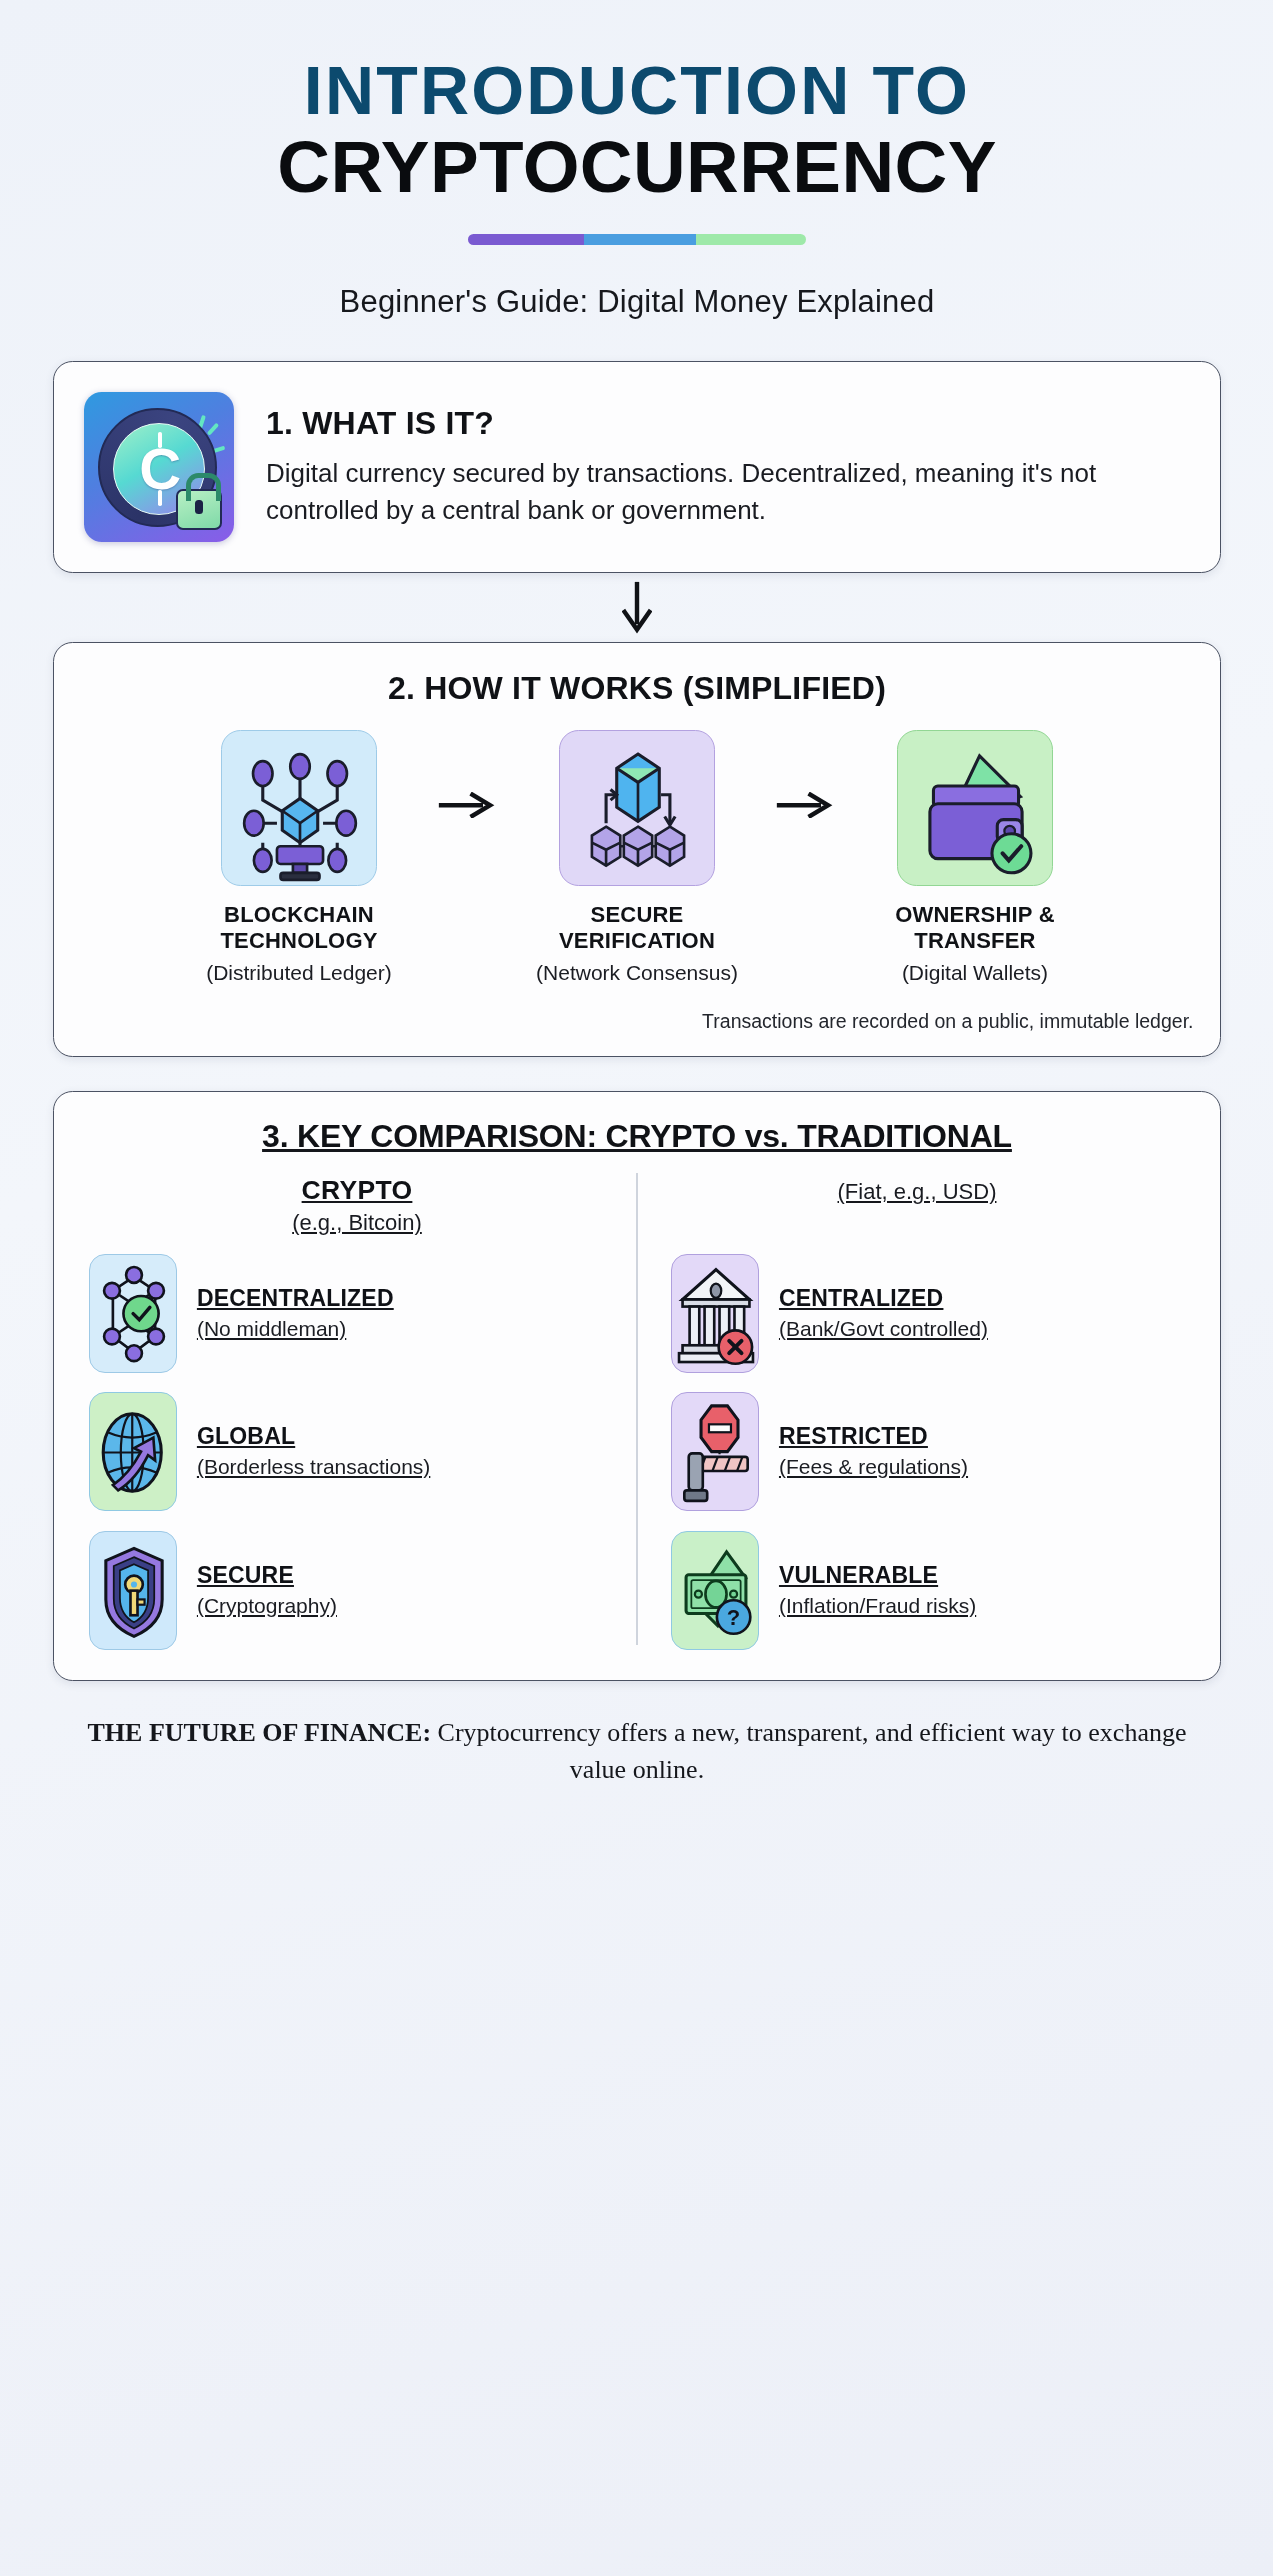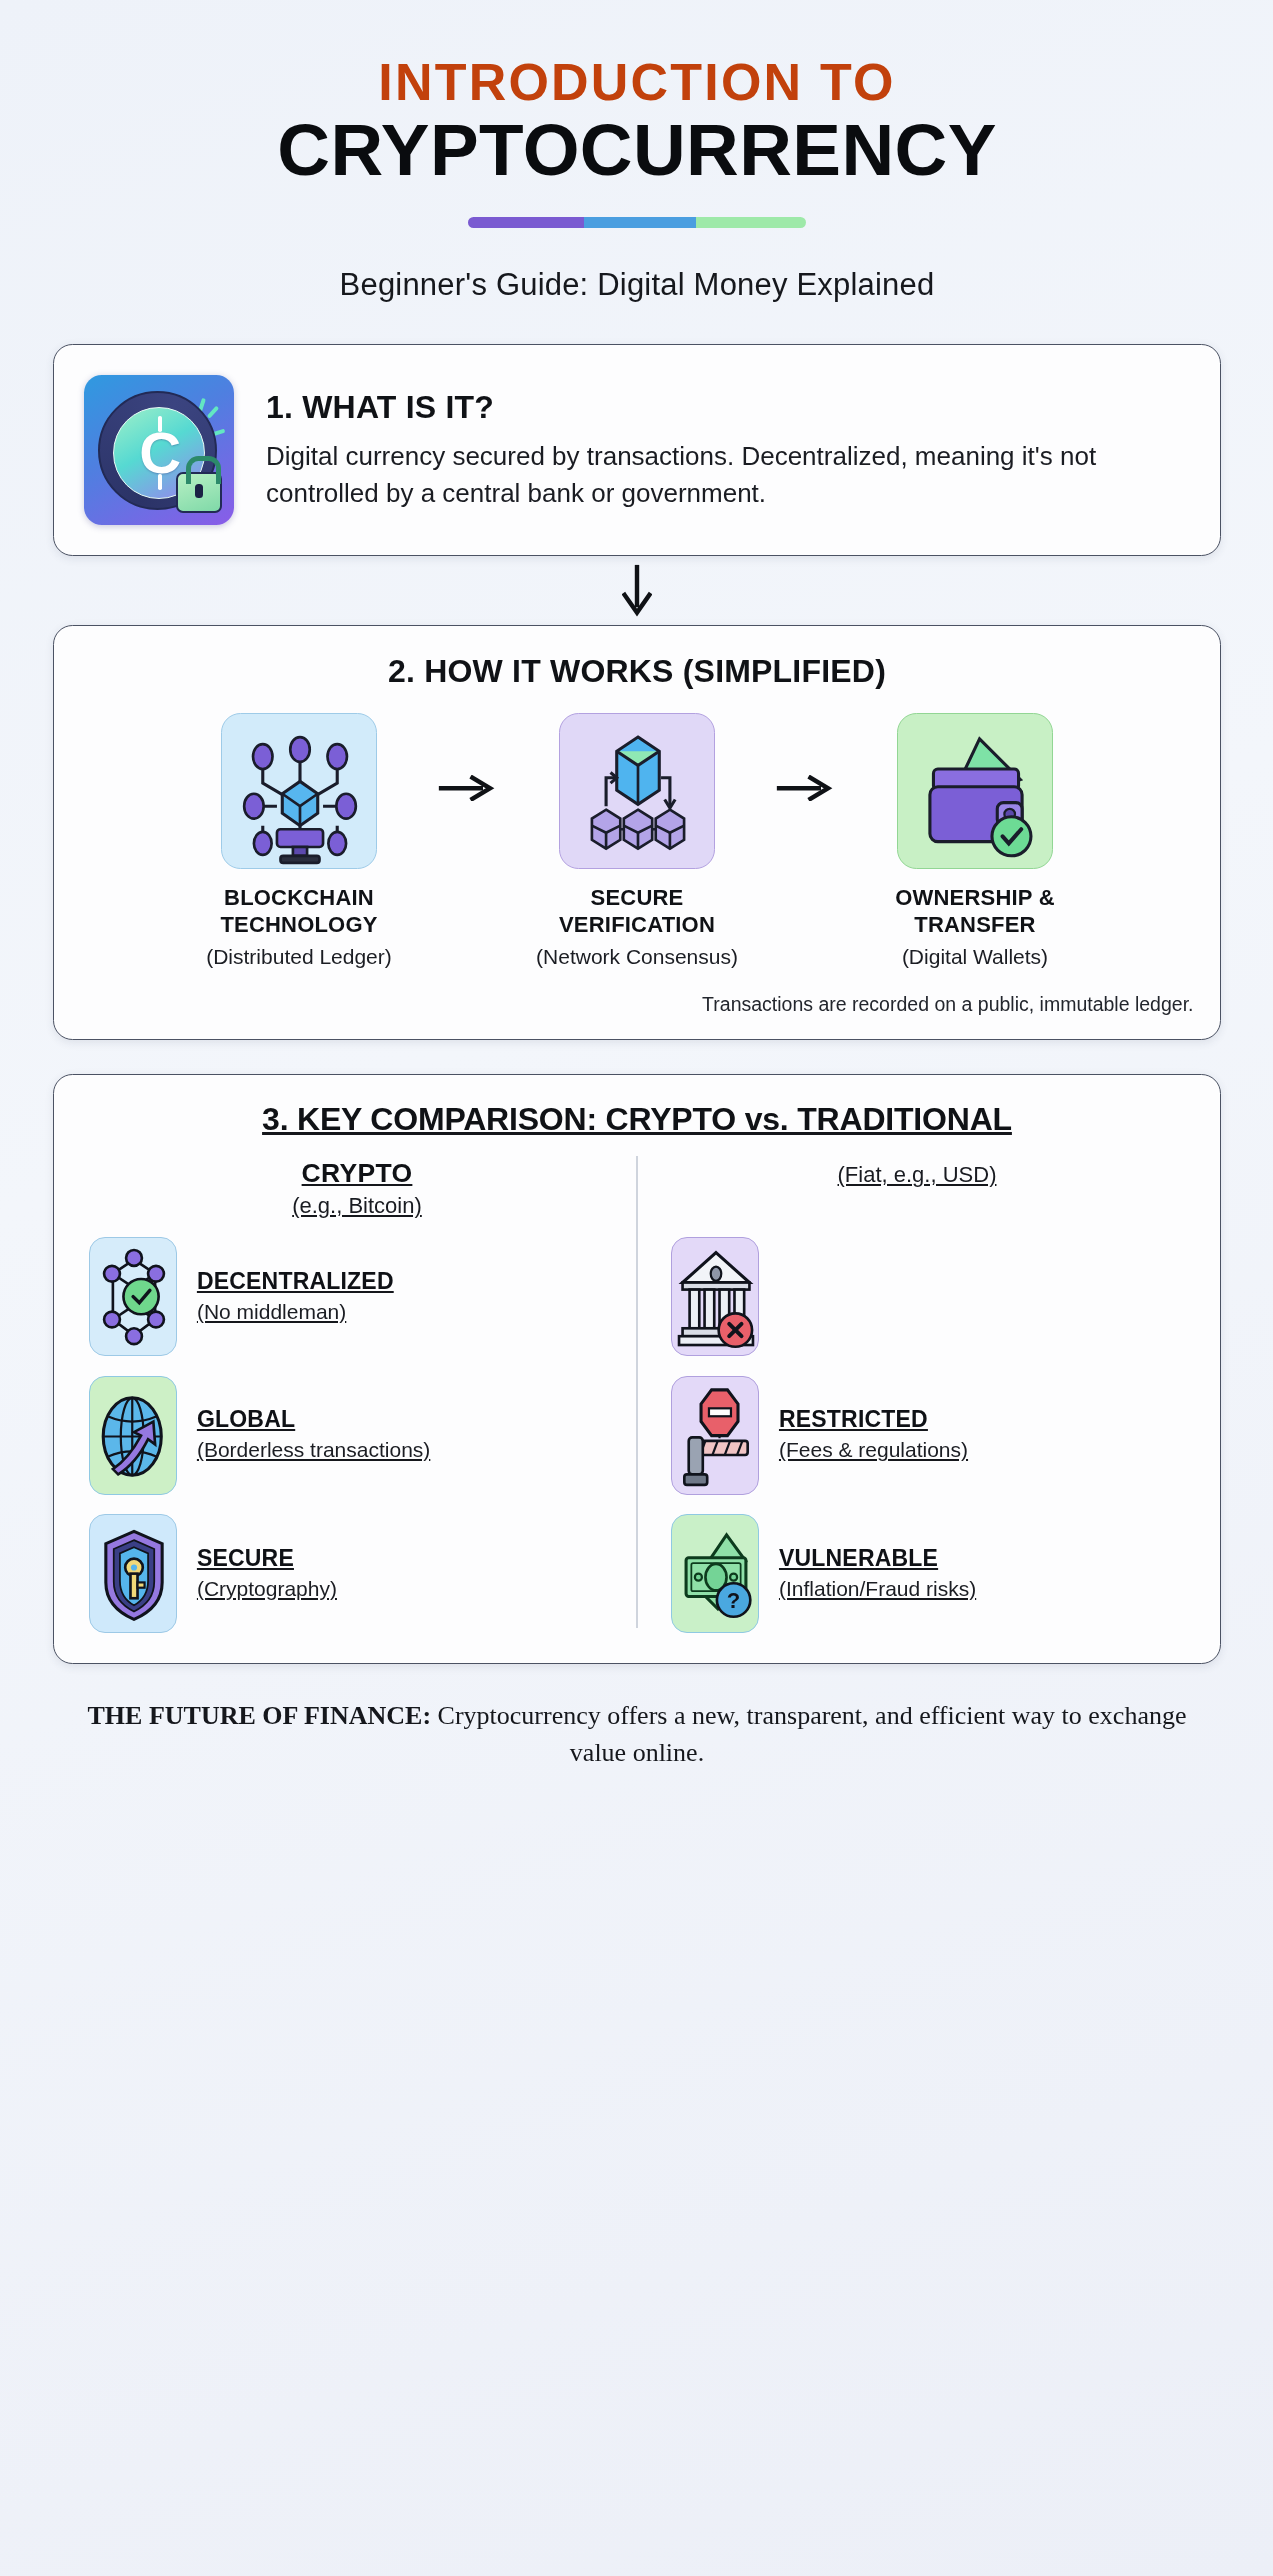--- a/index.html
+++ b/index.html
@@ -18,25 +18,25 @@
     height: 2576px;
     padding: 0 53px;
     display: flex;
     flex-direction: column;
   }
 
   
   .header { text-align: center; padding-top: 55px; }
 
   .title-line1 {
-    font-size: 52px;
+    font-size: 68px;
     font-weight: 700;
     letter-spacing: 2.2px;
     line-height: 1.05;
-    color: #c2410c;
+    color: #0c4a6e;
   }
   .title-line2 {
     font-size: 73px;
     font-weight: 700;
     letter-spacing: 0.4px;
     line-height: 1.08;
     color: #0a0c0f;
     margin-top: 1.8px;
   }
 
@@ -502,20 +502,24 @@
               </g>
               <rect x="12" y="102" width="76" height="9" fill="#d9dde6" stroke="#10131c" stroke-width="3"></rect>
               <rect x="8" y="111" width="84" height="10" fill="#eceff5" stroke="#10131c" stroke-width="3"></rect>
               <circle cx="72" cy="104" r="19" fill="#e8606a" stroke="#10131c" stroke-width="3"></circle>
               <g stroke="#10131c" stroke-width="4.5" stroke-linecap="round">
                 <line x1="65" y1="97" x2="79" y2="111"></line>
                 <line x1="79" y1="97" x2="65" y2="111"></line>
               </g>
             </svg>
           </div>
+          <div class="cmp-txt">
+            <div class="cmp-label">CENTRALIZED</div>
+            <div class="cmp-note">(Bank/Govt controlled)</div>
+          </div>
         </div>
 
         <div class="cmp-row">
           <div class="cmp-tile" style="background:#e3d9f8;border:1.8px solid #b0a0de;">
             <svg width="88" height="119" viewBox="0 0 100 134">
               <polygon points="45,14 63,14 75,30 75,50 63,66 45,66 33,50 33,30" fill="#e8606a" stroke="#10131c" stroke-width="3.5"></polygon>
               <rect x="42" y="35" width="25" height="9" fill="#fdfdfd" stroke="#10131c" stroke-width="2.5"></rect>
               <line x1="54" y1="66" x2="54" y2="76" stroke="#10131c" stroke-width="2.5" stroke-dasharray="3,3"></line>
               <rect x="26" y="72" width="60" height="16" rx="3" fill="#f0c4c4" stroke="#10131c" stroke-width="3"></rect>
               <g stroke="#10131c" stroke-width="2.5">

